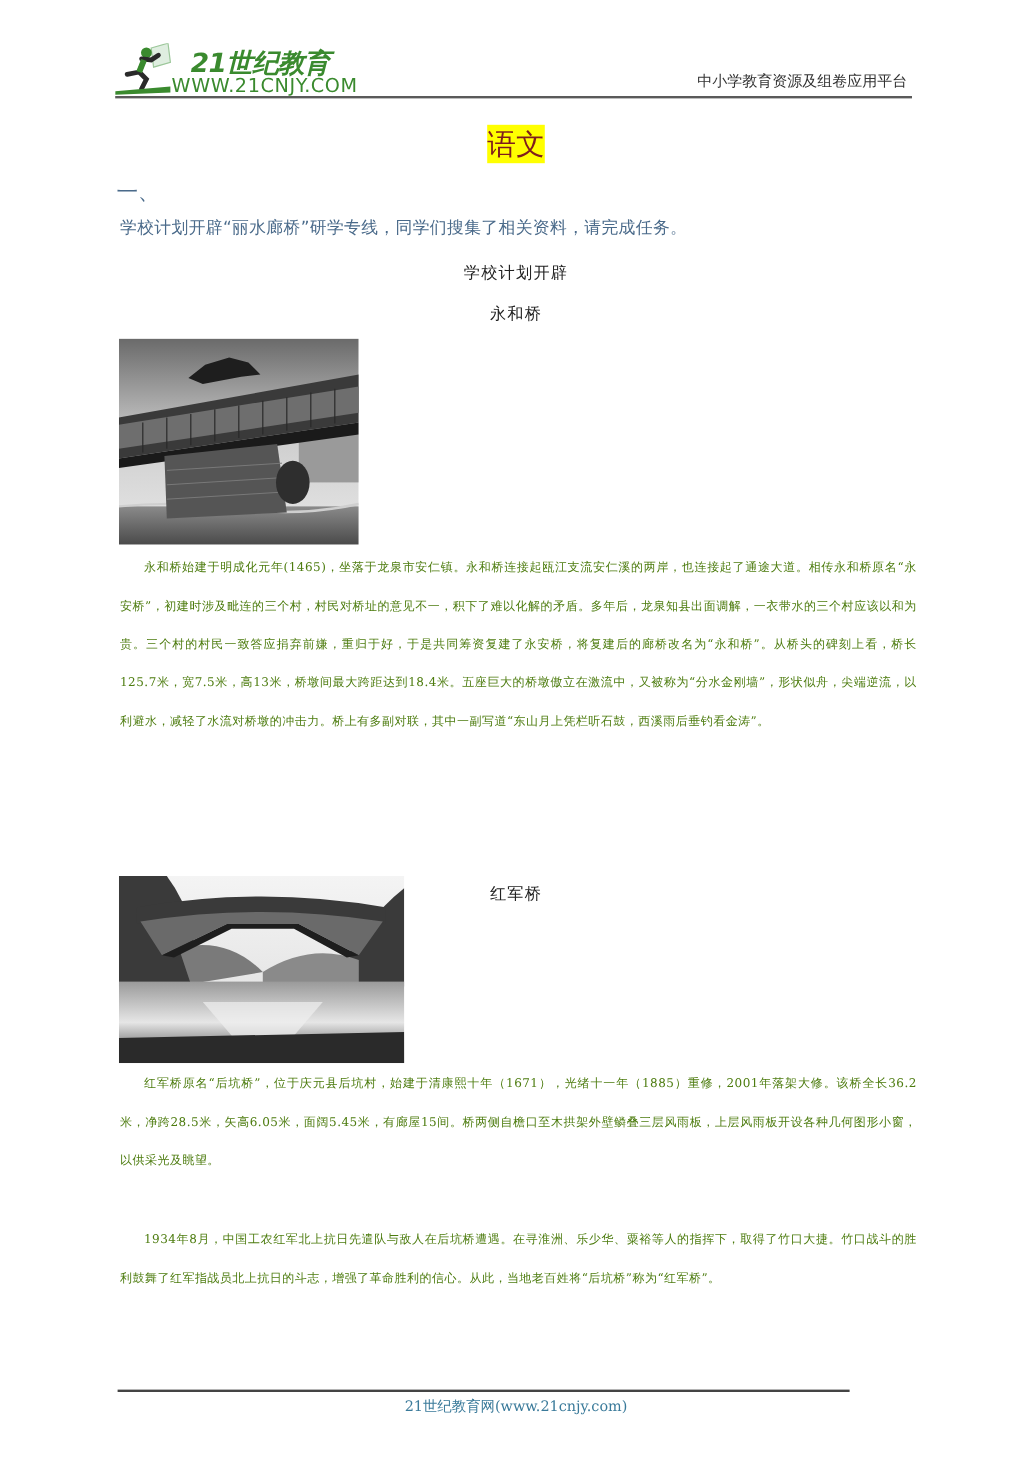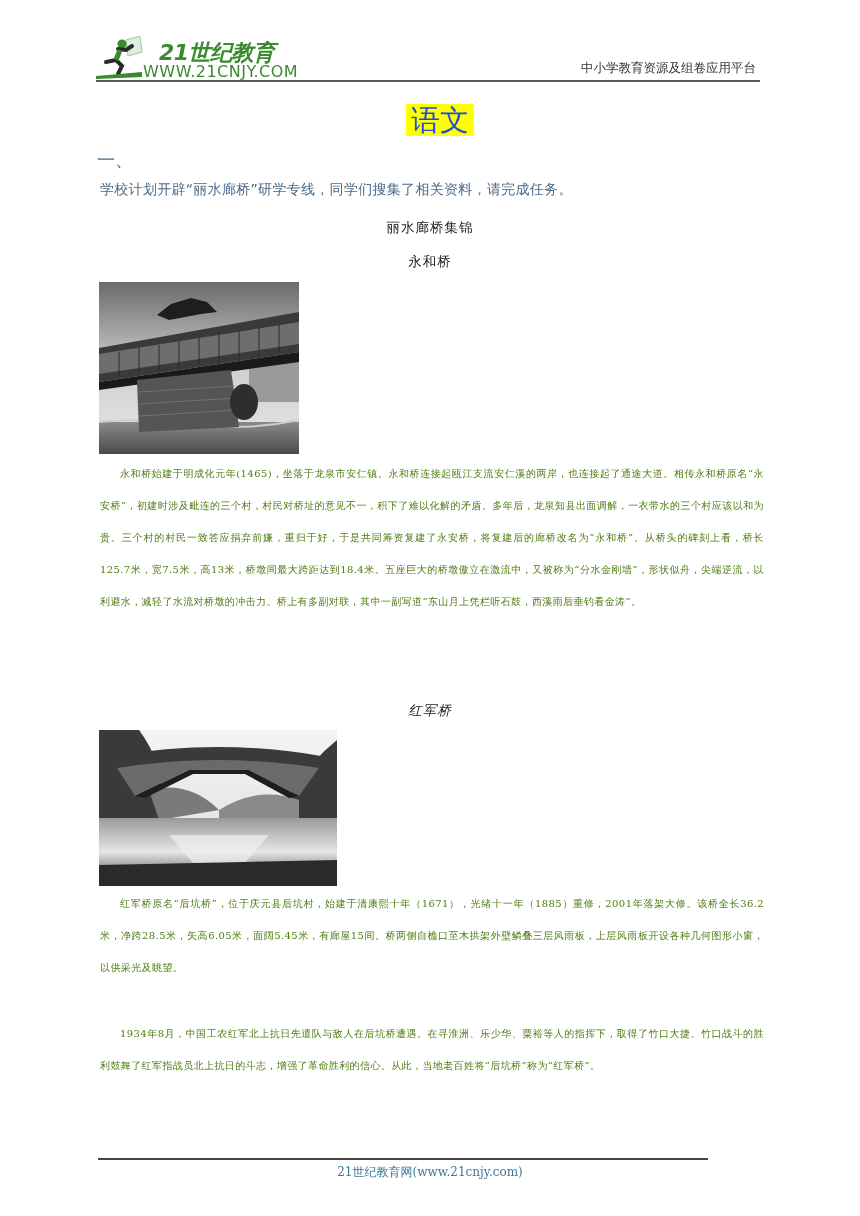--- a/index.html
+++ b/index.html
@@ -10,22 +10,22 @@
     
     .logo { left: 96px; top: 36px; width: 170px; height: 42px; }
     .logo-text { left: 143px; top: 38px; font-family: "DejaVu Sans", sans-serif;
                  font-weight: bold; font-style: italic; font-size: 22px; color: #3a8a2e; letter-spacing: -0.5px; margin-left: 16px; }
     .logo-url { left: 143px; top: 62px; font-family: "DejaVu Sans", sans-serif;
                 font-weight: normal; font-size: 16px; color: #3a8a2e; letter-spacing: 0.5px; }
     .header-right { right: 104px; top: 60px; font-size: 12.5px; color: #333; font-family: "DejaVu Sans", sans-serif; }
     .header-rule { left: 96px; top: 80px; width: 664px; height: 2px; background: #5a5a5a; }
 
     
-    .doc-title { left: 406px; top: 104px; width: 68px; height: 32px; background: #ffff00;
-                 color: #1d4ed8; font-size: 29px; font-family: "DejaVu Sans", sans-serif;
+    .doc-title { left: 406px; top: 104px; width: 48px; height: 32px; background: #ffff00;
+                 color: #7f1d1d; font-size: 24px; font-family: "DejaVu Sans", sans-serif;
                  text-align: center; line-height: 32px; }
 
     .section-num { left: 97px; top: 148px; font-size: 18px; color: #4a6a8a; font-family: "DejaVu Sans", sans-serif; }
     .intro { left: 100px; top: 181px; font-size: 14px; color: #4a6a8a; font-family: "DejaVu Sans", sans-serif; letter-spacing: 0.3px; }
 
     .center-sub { left: 0; width: 860px; text-align: center; font-size: 13.5px; color: #222; letter-spacing: 1px; }
 
     .photo { overflow: hidden; }
     .para { left: 100px; width: 664px; font-size: 10px; line-height: 32px; color: #4d7c0f;
             text-indent: 2em; text-align: justify; letter-spacing: 0.4px; margin: 0; }
@@ -47,21 +47,21 @@
 </div>
 <div class="abs logo-text">21世纪教育</div>
 <div class="abs logo-url">WWW.21CNJY.COM</div>
 <div class="abs header-right">中小学教育资源及组卷应用平台</div>
 <div class="abs header-rule"></div>
 
 <div class="abs doc-title">语文</div>
 <div class="abs section-num">一、</div>
 <div class="abs intro">学校计划开辟“丽水廊桥”研学专线，同学们搜集了相关资料，请完成任务。</div>
 
-<div class="abs center-sub" style="top:219px;">丽水廊桥集锦</div>
+<div class="abs center-sub" style="top:219px;">学校计划开辟</div>
 <div class="abs center-sub" style="top:253px;">永和桥</div>
 
 <div class="abs photo" style="left:99px; top:282px; width:200px; height:172px;">
   <svg width="200" height="172" viewBox="0 0 200 172">
     <defs>
       <linearGradient id="sky1" x1="0" y1="0" x2="0" y2="1">
         <stop offset="0" stop-color="#6a6a6a"></stop>
           <stop offset="0.5" stop-color="#cfcfcf"></stop>
           <stop offset="1" stop-color="#e8e8e8"></stop>
       </linearGradient>
@@ -97,21 +97,21 @@
       <line x1="40" y1="110" x2="136" y2="104"></line>
         <line x1="40" y1="122" x2="137" y2="116"></line>
       <line x1="40" y1="134" x2="138" y2="128"></line>
     </g>
     <ellipse cx="145" cy="120" rx="14" ry="18" fill="#2e2e2e"></ellipse>
   </svg>
 </div>
 
 <p class="abs para" style="top:458px;">永和桥始建于明成化元年(1465)，坐落于龙泉市安仁镇。永和桥连接起瓯江支流安仁溪的两岸，也连接起了通途大道。相传永和桥原名“永安桥”，初建时涉及毗连的三个村，村民对桥址的意见不一，积下了难以化解的矛盾。多年后，龙泉知县出面调解，一衣带水的三个村应该以和为贵。三个村的村民一致答应捐弃前嫌，重归于好，于是共同筹资复建了永安桥，将复建后的廊桥改名为“永和桥”。从桥头的碑刻上看，桥长125.7米，宽7.5米，高13米，桥墩间最大跨距达到18.4米。五座巨大的桥墩傲立在激流中，又被称为“分水金刚墙”，形状似舟，尖端逆流，以利避水，减轻了水流对桥墩的冲击力。桥上有多副对联，其中一副写道“东山月上凭栏听石鼓，西溪雨后垂钓看金涛”。</p>
 
-<div class="abs center-sub" style="top:702px;font-style:italic;">红军桥</div>
+<div class="abs center-sub" style="top:736px;">红军桥</div>
 
 <div class="abs photo" style="left:99px; top:730px; width:238px; height:156px;">
   <svg width="238" height="156" viewBox="0 0 238 156">
     <defs>
       <linearGradient id="sky2" x1="0" y1="0" x2="0" y2="1">
         <stop offset="0" stop-color="#f4f4f4"></stop>
           <stop offset="1" stop-color="#dcdcdc"></stop>
       </linearGradient>
       <linearGradient id="water2" x1="0" y1="0" x2="0" y2="1">
         <stop offset="0" stop-color="#9a9a9a"></stop>

